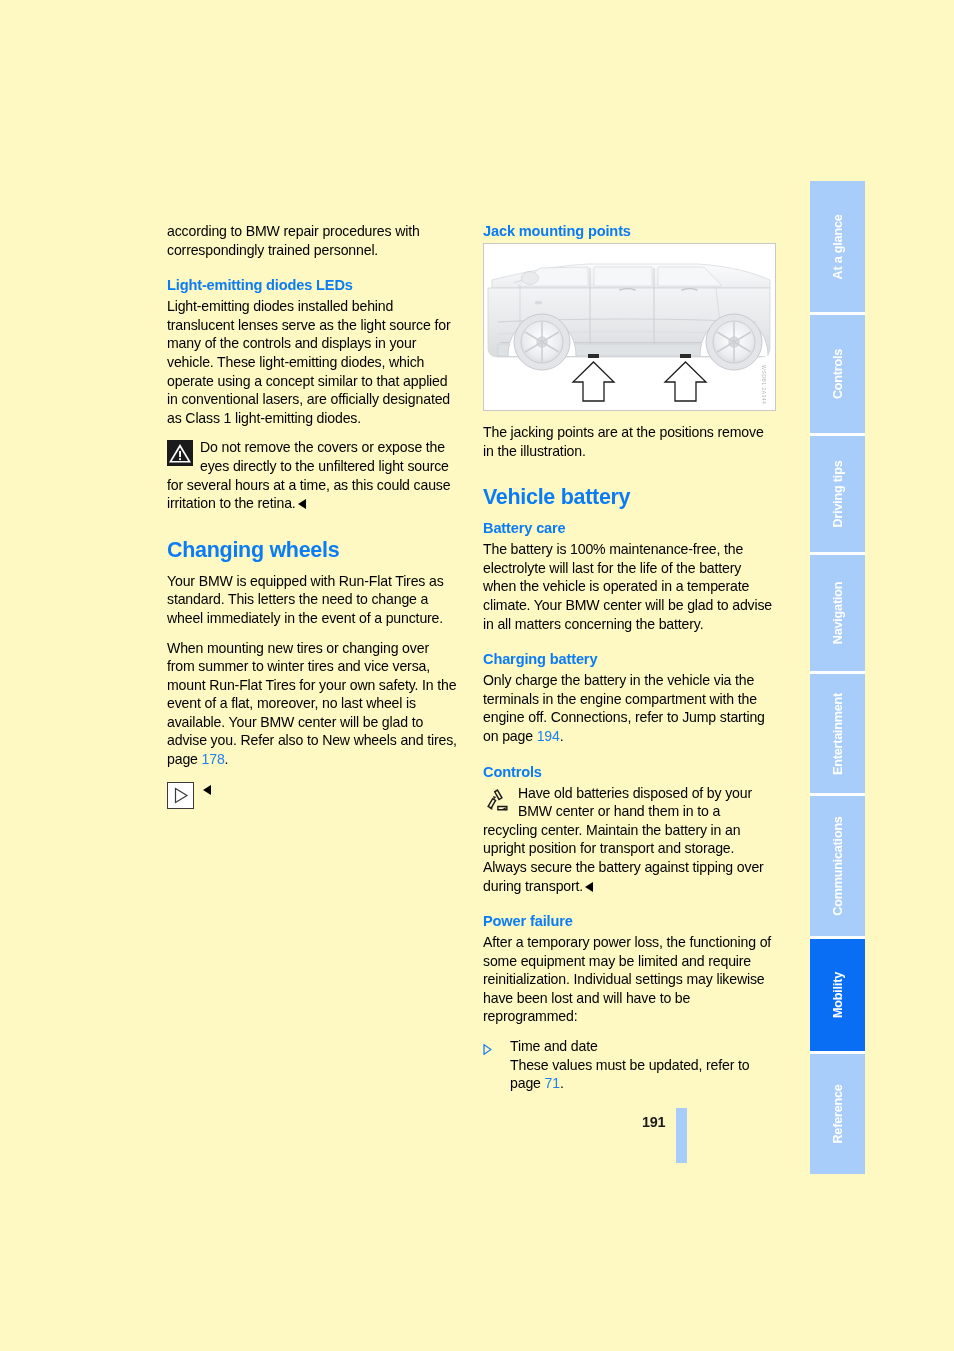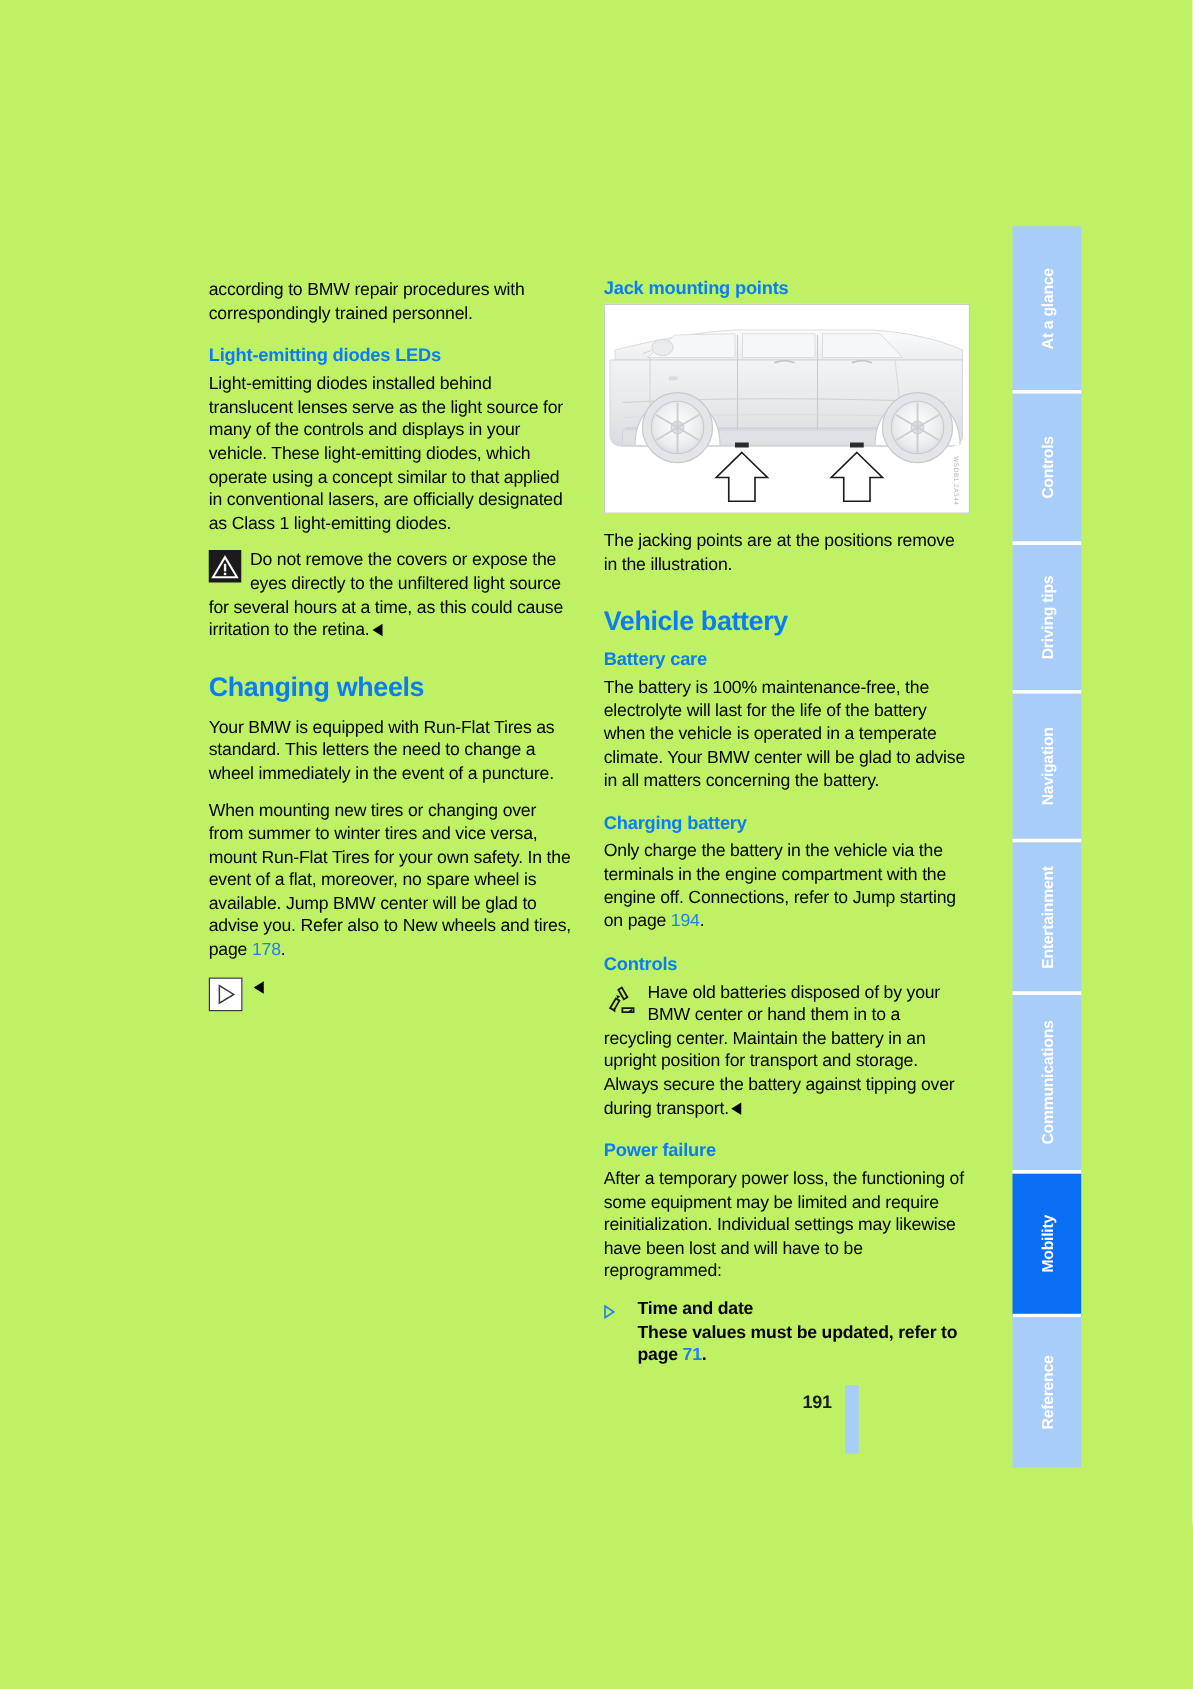--- a/index.html
+++ b/index.html
@@ -12,21 +12,21 @@
     height: 1351px;
     position: relative;
     font-family: "Liberation Sans", sans-serif;
     color: #000000;
     overflow: hidden;
   }
 
   .page {
     position: absolute;
     inset: 0;
-    background: #bef264;
+    background: #fef9c3;
   }
 
   
   .col {
     position: absolute;
     top: 222px;
     width: 293px;
     font-size: 14.1px;
     line-height: 18.6px;
     letter-spacing: -0.15px;
@@ -104,21 +104,20 @@
     height: 26px;
     margin: 3px 6px 0 0;
   }
   .icon-recycle svg { display: block; }
 
   
   .bullet-row {
     position: relative;
     padding-left: 27px;
     margin: 0 0 25px 0;
-    font-weight: bold;
   }
   .bullet-tri {
     position: absolute;
     left: 0;
     top: 4px;
     width: 0; height: 0;
     border-top: 5.5px solid transparent;
     border-bottom: 5.5px solid transparent;
     border-left: 9px solid #1f7ff0;
   }
@@ -232,21 +231,21 @@
         </svg>
       </span>
       <p><span>Do not remove the covers or expose the eyes directly to the unfiltered light source for several hours at a time, as this could cause irritation to the retina.</span><span class="endmark"></span></p>
     </div>
 
     <h1>Changing wheels</h1>
 
     <p>Your BMW is equipped with Run-Flat Tires as standard. This letters the need to change a wheel immediately in the event of a puncture.</p>
 
 
-    <p><span>When mounting new tires or changing over from summer to winter tires and vice versa, mount Run-Flat Tires for your own safety. In the event of a flat, moreover, no spare wheel is available. Jump BMW center will be glad to advise you. Refer also to New wheels and tires, page </span><span class="pageref">178</span><span>.</span></p>
+    <p><span>When mounting new tires or changing over from summer to winter tires and vice versa, mount Run-Flat Tires for your own safety. In the event of a flat, moreover, no last wheel is available. Your BMW center will be glad to advise you. Refer also to New wheels and tires, page </span><span class="pageref">178</span><span>.</span></p>
 
     <div class="note">
       <span class="icon-tool">
         <svg width="25" height="25" viewBox="0 0 25 25">
           <polygon points="7.5,5.5 19,12.5 7.5,19.5" fill="#ffffff" stroke="#3a3a3a" stroke-width="1.2" stroke-linejoin="miter"></polygon>
         </svg>
       </span>
       <p><span class="endmark"></span></p>
     </div>
 

